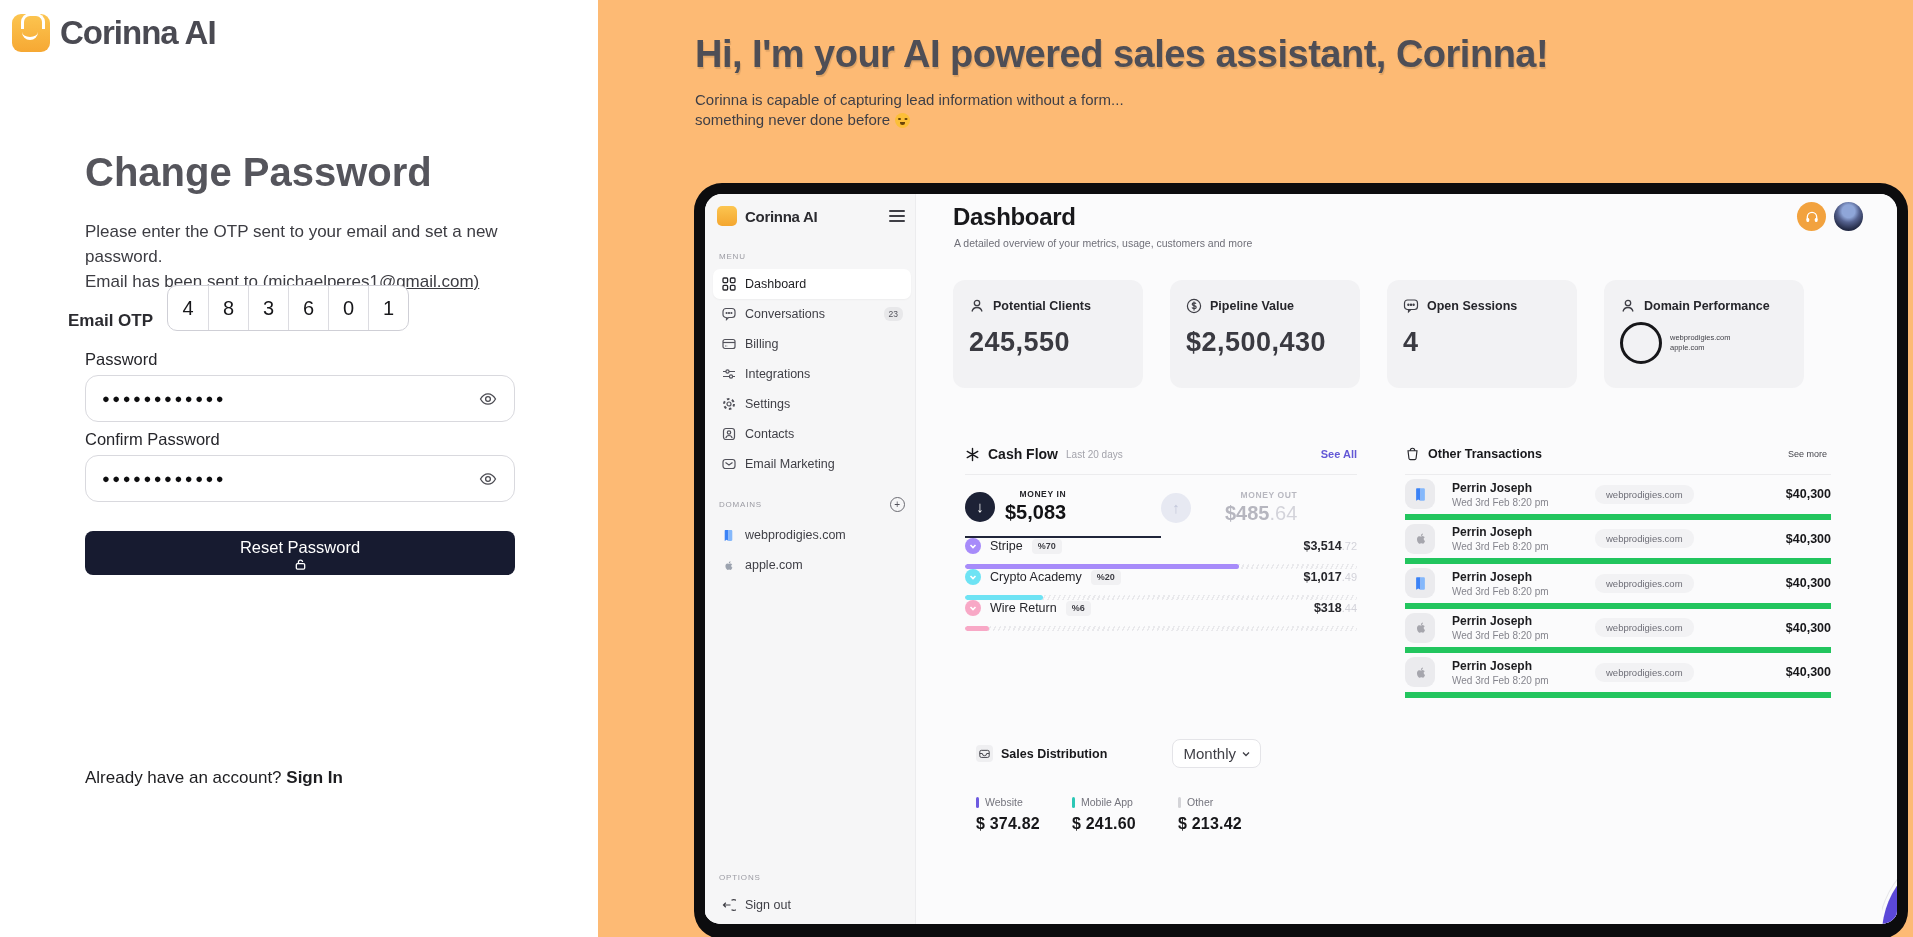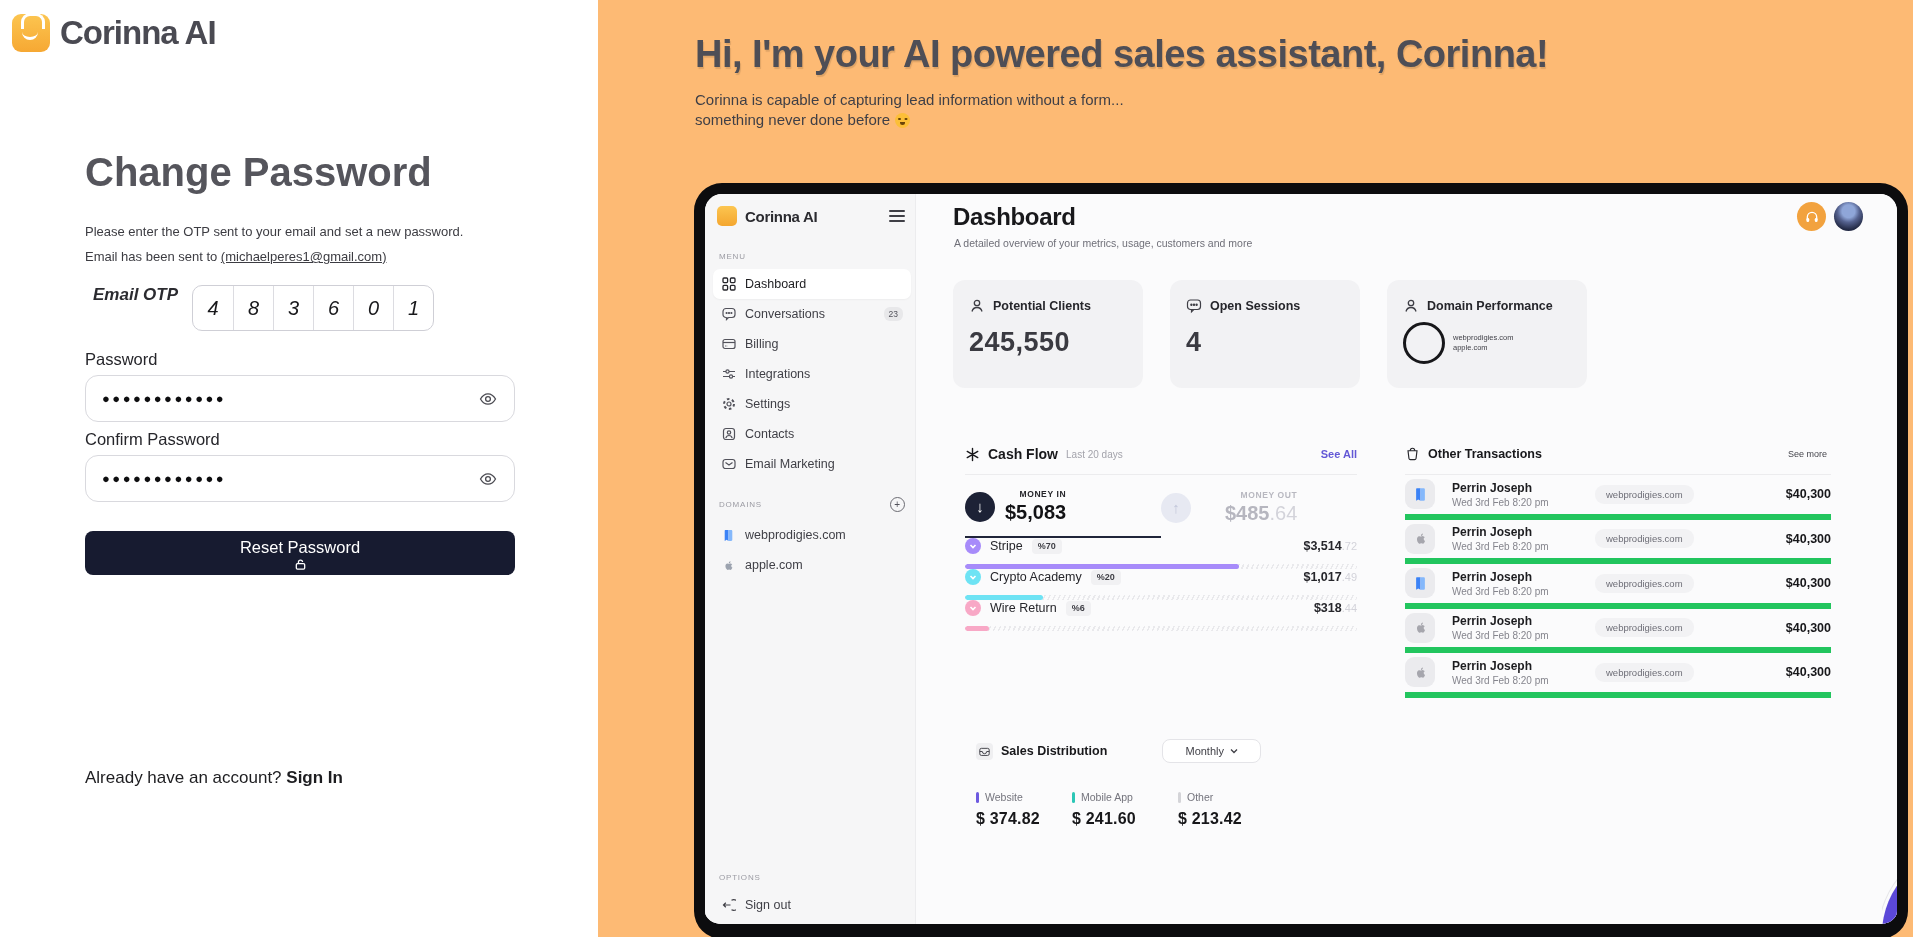--- a/index.html
+++ b/index.html
@@ -12,24 +12,24 @@
   .brand { position:absolute; left:12px; top:14px; display:flex; align-items:center; gap:10px; }
   .bag-icon { width:38px; height:38px; border-radius:9px;
     background:linear-gradient(180deg,#fcc550 0%,#f6a833 100%); position:relative; }
   .bag-icon::before { content:""; position:absolute; left:9px; top:-1px; width:18px; height:13px;
     border:3px solid #fff; border-bottom:none; border-radius:9px 9px 0 0; }
   .bag-icon::after { content:""; position:absolute; left:10px; top:14px; width:16px; height:9px;
     border:3px solid #fff; border-top:none; border-left:none; border-right:none; border-radius:0 0 14px 14px; }
   .brand-text { font-size:33px; font-weight:bold; color:#4a4a52; letter-spacing:-1px; }
 
   .cp-title { position:absolute; left:85px; top:150px; font-size:40px; font-weight:bold; color:#55555c; }
-  .cp-sub { position:absolute; left:85px; top:219px; width:450px; font-size:13px; line-height:25px; color:#3c3c42; }
+  .cp-sub { position:absolute; left:85px; top:219px; width:450px; font-size:17px; line-height:25px; color:#3c3c42; }
   .cp-sub a { color:#3c3c42; text-decoration:underline; }
 
-  .otp-row { position:absolute; left:93px; top:285px; display:flex; align-items:flex-start;font-style:italic; }
+  .otp-row { position:absolute; left:68px; top:285px; display:flex; align-items:flex-end; }
   .otp-label { font-size:17px; font-weight:bold; color:#2b2b30; margin-right:14px; }
   .otp-boxes { display:flex; border:1px solid #cfcfd6; border-radius:10px; overflow:hidden; background:#fff; }
   .otp-cell { width:40px; height:44px; display:flex; align-items:center; justify-content:center;
     font-size:20px; color:#18181b; border-left:1px solid #dcdce1; }
   .otp-cell:first-child { border-left:none; }
 
   .field-label { position:absolute; left:85px; font-size:16.5px; color:#26262b; }
   .pw-input { position:absolute; left:85px; width:430px; height:47px; border:1px solid #d9d9de;
     border-radius:13px; background:#fff; display:flex; align-items:center; padding:0 16px; }
   .pw-dots { flex:1; font-size:13px; letter-spacing:2.5px; color:#0d0d0f; font-weight:bold; }
@@ -124,22 +124,22 @@
   .cf-pill { font-size:9px; font-weight:bold; color:#3f3f46; background:#f1f1f3; border-radius:4px; padding:2.5px 6px; }
   .cf-amt { margin-left:auto; font-size:12.5px; font-weight:bold; color:#26262b; }
   .cf-amt .cents { font-size:11px; }
   .cf-bar { position:relative; height:5px; margin-top:10px; border-radius:3px; overflow:hidden;
     background:repeating-linear-gradient(115deg,#e9e9ec 0 1.5px,rgba(255,255,255,0) 1.5px 4.5px); }
   .cf-fill { position:absolute; left:0; top:0; bottom:0; border-radius:3px; }
 
   
   .sales { position:absolute; left:60px; top:545px; width:380px; }
   .sd-icon { width:17px; height:17px; background:#efeff1; border-radius:4px; display:flex; align-items:center; justify-content:center; }
-  .monthly-btn { margin-left:auto; margin-right:95px; display:flex; align-items:center; gap:6px; font-size:11px;
-    color:#3f3f46; background:#fff; border:1px solid #e4e4e8; border-radius:8px; padding:5px 22px; cursor:pointer; }
+  .monthly-btn { margin-left:auto; margin-right:95px; display:flex; align-items:center; gap:6px; font-size:15px;
+    color:#3f3f46; background:#fff; border:1px solid #e4e4e8; border-radius:8px; padding:5px 10px; cursor:pointer; }
   .sd-legend { display:flex; margin-top:28px; gap:0; }
   .leg { width:96px; }
   .leg-name { display:flex; align-items:center; gap:6px; font-size:10.5px; color:#74747d; }
   .leg-tick { width:3px; height:11px; border-radius:2px; }
   .leg-val { font-size:16px; font-weight:bold; color:#17171a; margin-top:7px; letter-spacing:0.2px; }
   .gauge-wrap { position:absolute; left:966px; top:655px; width:170px; height:88px; overflow:hidden; }
   .gauge { position:absolute; left:0; top:0; width:170px; height:170px; border-radius:50%;
     box-shadow:0 0 0 3px #fbfbfc, 0 0 0 4px #e6e6e9; }
 
   
@@ -374,20 +374,30 @@
                 <circle cx="8" cy="5" r="2.7"></circle>
                   <path d="M3 13.5c.7-2.8 2.4-4 5-4s4.3 1.2 5 4"></path>
                 </svg>
               <span>Potential Clients</span>
             </div>
             <div class="stat-value">245,550</div>
           </div>
           <div class="stat-card">
             <div class="stat-head">
               <svg width="16" height="16" viewBox="0 0 16 16" fill="none" stroke="#3f3f46" stroke-width="1.2">
+                <circle cx="8" cy="8" r="6.6"></circle>
+                  <path d="M10 5.8c-.4-.8-1.2-1-2-1-1 0-1.8.5-1.8 1.4 0 2 4 1 4 3 0 1-.9 1.5-2 1.5-.9 0-1.8-.3-2.2-1.1M8 3.6v8.8"></path>
+                </svg>
+              <span>Pipeline Value</span>
+            </div>
+            <div class="stat-value">$2,500,430</div>
+          </div>
+          <div class="stat-card">
+            <div class="stat-head">
+              <svg width="16" height="16" viewBox="0 0 16 16" fill="none" stroke="#3f3f46" stroke-width="1.2">
                 <rect x="1.5" y="2" width="13" height="9.5" rx="3"></rect>
                   <path d="M5.5 11.5v2.3l2.3-2.3"></path>
                 <circle cx="5.4" cy="6.8" r="0.6" fill="#3f3f46"></circle>
                   <circle cx="8" cy="6.8" r="0.6" fill="#3f3f46"></circle>
                   <circle cx="10.6" cy="6.8" r="0.6" fill="#3f3f46"></circle>
                 </svg>
               <span>Open Sessions</span>
             </div>
             <div class="stat-value">4</div>
           </div>

